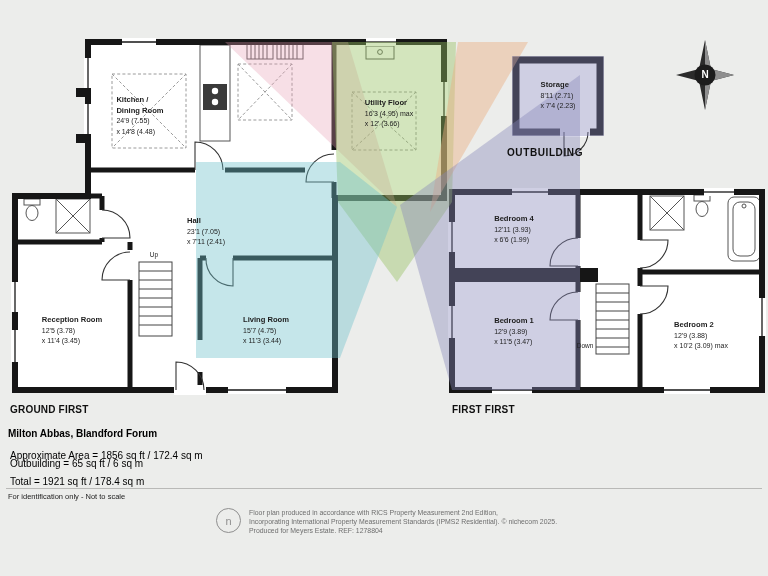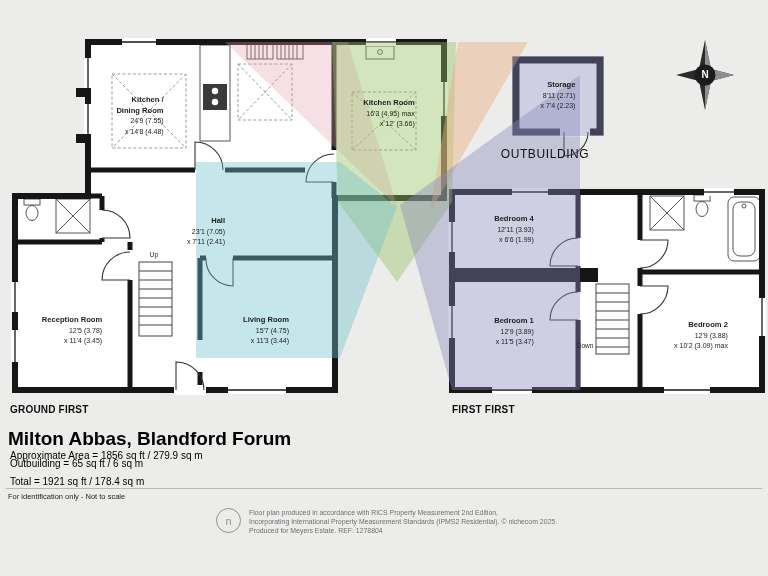--- a/index.html
+++ b/index.html
@@ -1,26 +1,26 @@
 <!DOCTYPE html>
 <html><head>
 <meta charset="utf-8">
 <style>
   *{margin:0;padding:0;box-sizing:border-box}
   html,body{background:#ecedeb}
   body{font-family:"Liberation Sans",sans-serif}
   .canvas{position:relative;width:768px;height:576px;background:#ecedeb;overflow:hidden}
   .plan-svg{position:absolute;left:0;top:0}
-  .lbl{position:absolute;transform:translateX(-50%);text-align:right;color:#1d1d1d;
+  .lbl{position:absolute;transform:translateX(-50%);text-align:left;color:#1d1d1d;
        font-size:7px;line-height:10.5px;white-space:nowrap}
   .lbl .n{font-weight:bold;font-size:7.6px}
   .tiny{position:absolute;transform:translateX(-50%);font-size:6.5px;color:#222;white-space:nowrap}
   .floor-title{position:absolute;font-size:10px;font-weight:bold;color:#101010;letter-spacing:.2px}
-  .outb{position:absolute;transform:translateX(-50%);font-size:12px;font-weight:normal;letter-spacing:.6px;color:#101010}
-  .addr{position:absolute;left:8px;top:428px;font-size:19px;font-weight:bold;color:#000}
+  .outb{position:absolute;transform:translateX(-50%);font-size:10px;font-weight:bold;letter-spacing:.6px;color:#101010}
+  .addr{position:absolute;left:8px;top:428px;font-size:10px;font-weight:bold;color:#000}
   .area-line{position:absolute;left:10px;font-size:10px;font-weight:500;color:#000}
   .divider{position:absolute;left:6px;right:6px;top:488px;height:1px;background:#b9b9b7}
   .disclaimer{position:absolute;left:8px;top:492px;font-size:7.5px;color:#222}
   .footer{position:absolute;left:216px;top:508px;display:flex;gap:8px;align-items:flex-start}
   .logo{width:25px;height:25px;border:1.6px solid #8f8f8f;border-radius:50%;color:#8f8f8f;
         font-size:11px;display:flex;align-items:center;justify-content:center;flex:0 0 auto}
   .fline{font-size:6.9px;line-height:9px;color:#6e6e6e}
   .compass-n{position:absolute;left:705px;top:69px;transform:translateX(-50%);font-size:10px;font-weight:bold;color:#fff}
 </style>
 </head>
@@ -185,21 +185,21 @@
 
   <div class="compass-n">N</div>
 
   <div class="lbl" style="left:140px;top:95px">
     <div class="n">Kitchen /</div>
     <div class="n">Dining Room</div>
     <div>24'9 (7.55)</div>
     <div>x 14'8 (4.48)</div>
   </div>
   <div class="lbl" style="left:389px;top:98px">
-    <div class="n">Kitchen Room</div>
+    <div class="n">Utility Floor</div>
     <div>16'3 (4.95) max</div>
     <div>x 12' (3.66)</div>
   </div>
   <div class="lbl" style="left:206px;top:216px">
     <div class="n">Hall</div>
     <div>23'1 (7.05)</div>
     <div>x 7'11 (2.41)</div>
   </div>
   <div class="lbl" style="left:72px;top:315px">
     <div class="n">Reception Room</div>
@@ -233,21 +233,21 @@
     <div class="n">Bedroom 2</div>
     <div>12'9 (3.88)</div>
     <div>x 10'2 (3.09) max</div>
   </div>
   <div class="tiny" style="left:585px;top:342px">Down</div>
 
   <div class="floor-title" style="left:10px;top:404px">GROUND FIRST</div>
   <div class="floor-title" style="left:452px;top:404px">FIRST FIRST</div>
 
   <div class="addr">Milton Abbas, Blandford Forum</div>
-  <div class="area-line" style="top:450px">Approximate Area = 1856 sq ft / 279.9 sq m</div>
+  <div class="area-line" style="top:450px">Approximate Area = 1856 sq ft / 172.4 sq m</div>
   <div class="area-line" style="top:458px">Outbuilding = 65 sq ft / 6 sq m</div>
   <div class="area-line" style="top:476px">Total = 1921 sq ft / 178.4 sq m</div>
   <div class="divider"></div>
   <div class="disclaimer">For identification only - Not to scale</div>
 
   <div class="footer">
     <div class="logo">n</div>
     <div>
       <div class="fline">Floor plan produced in accordance with RICS Property Measurement 2nd Edition,</div>
       <div class="fline">Incorporating International Property Measurement Standards (IPMS2 Residential).  © nichecom 2025.</div>

